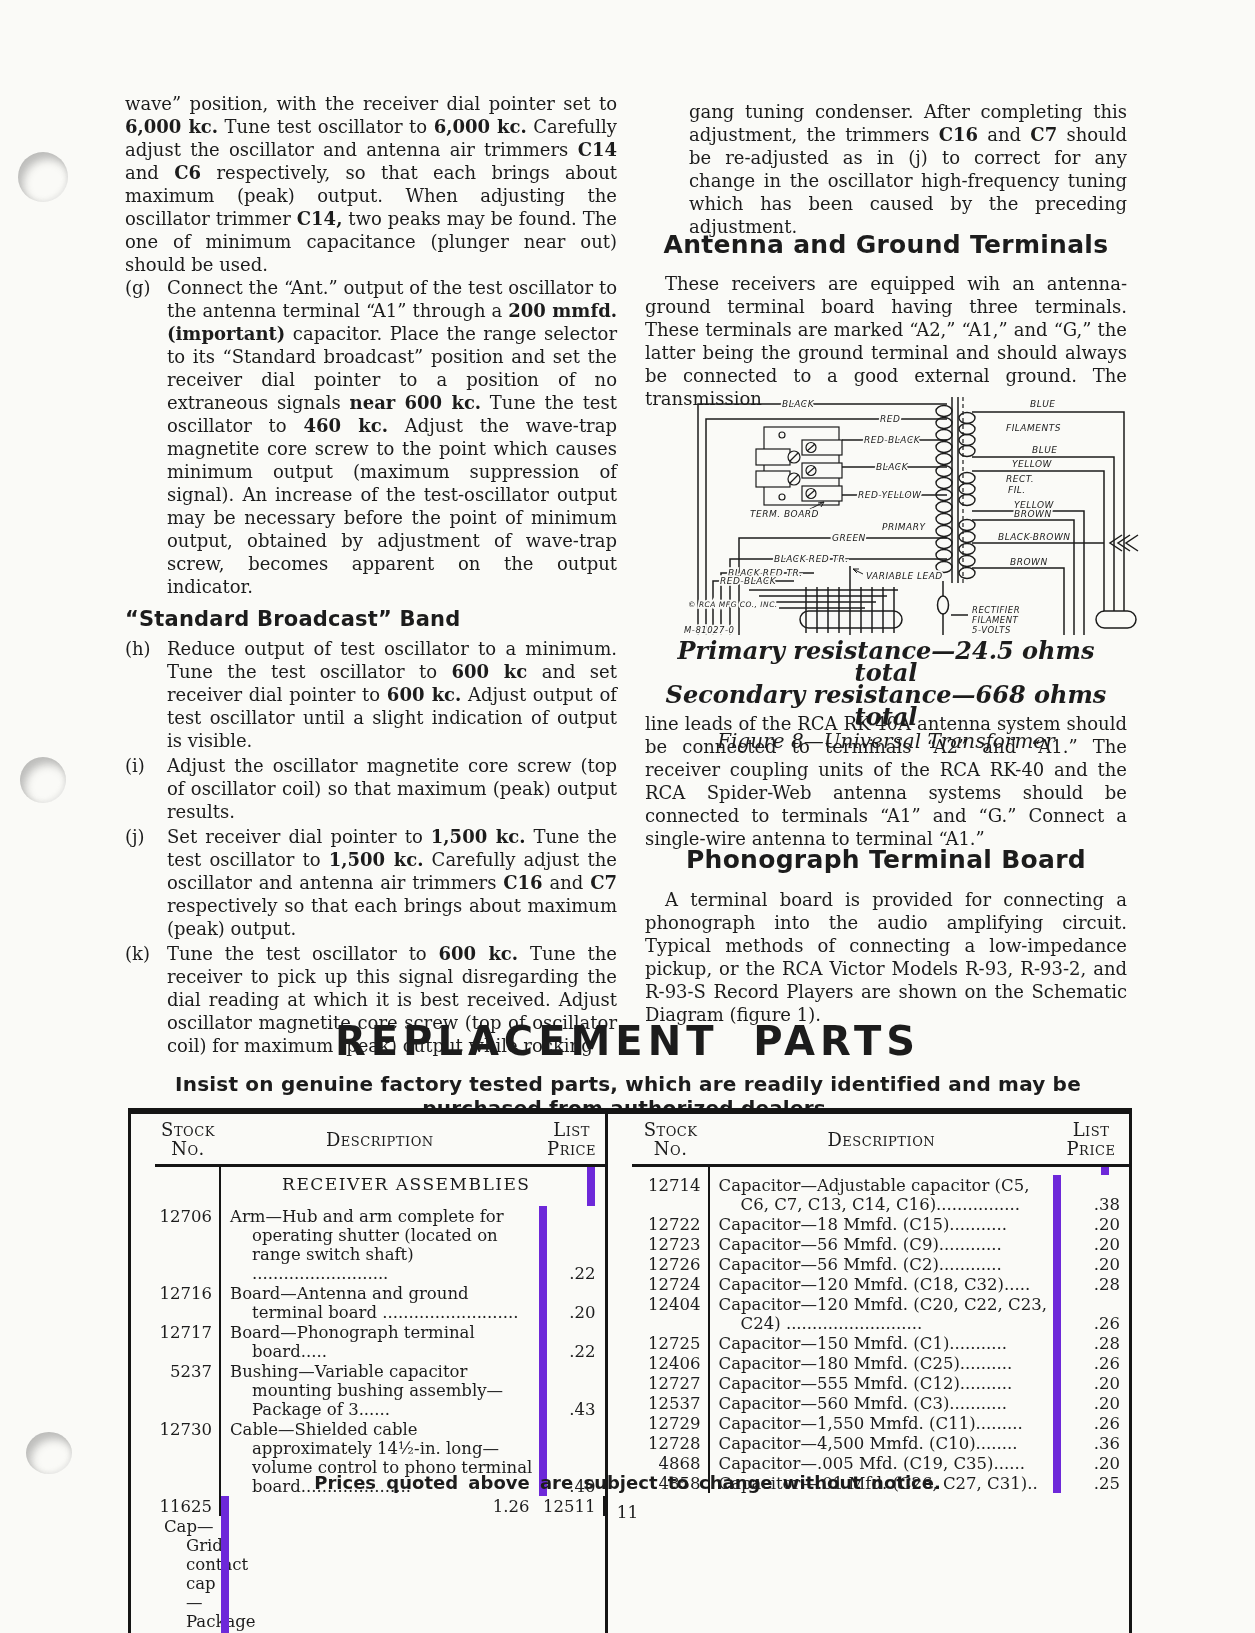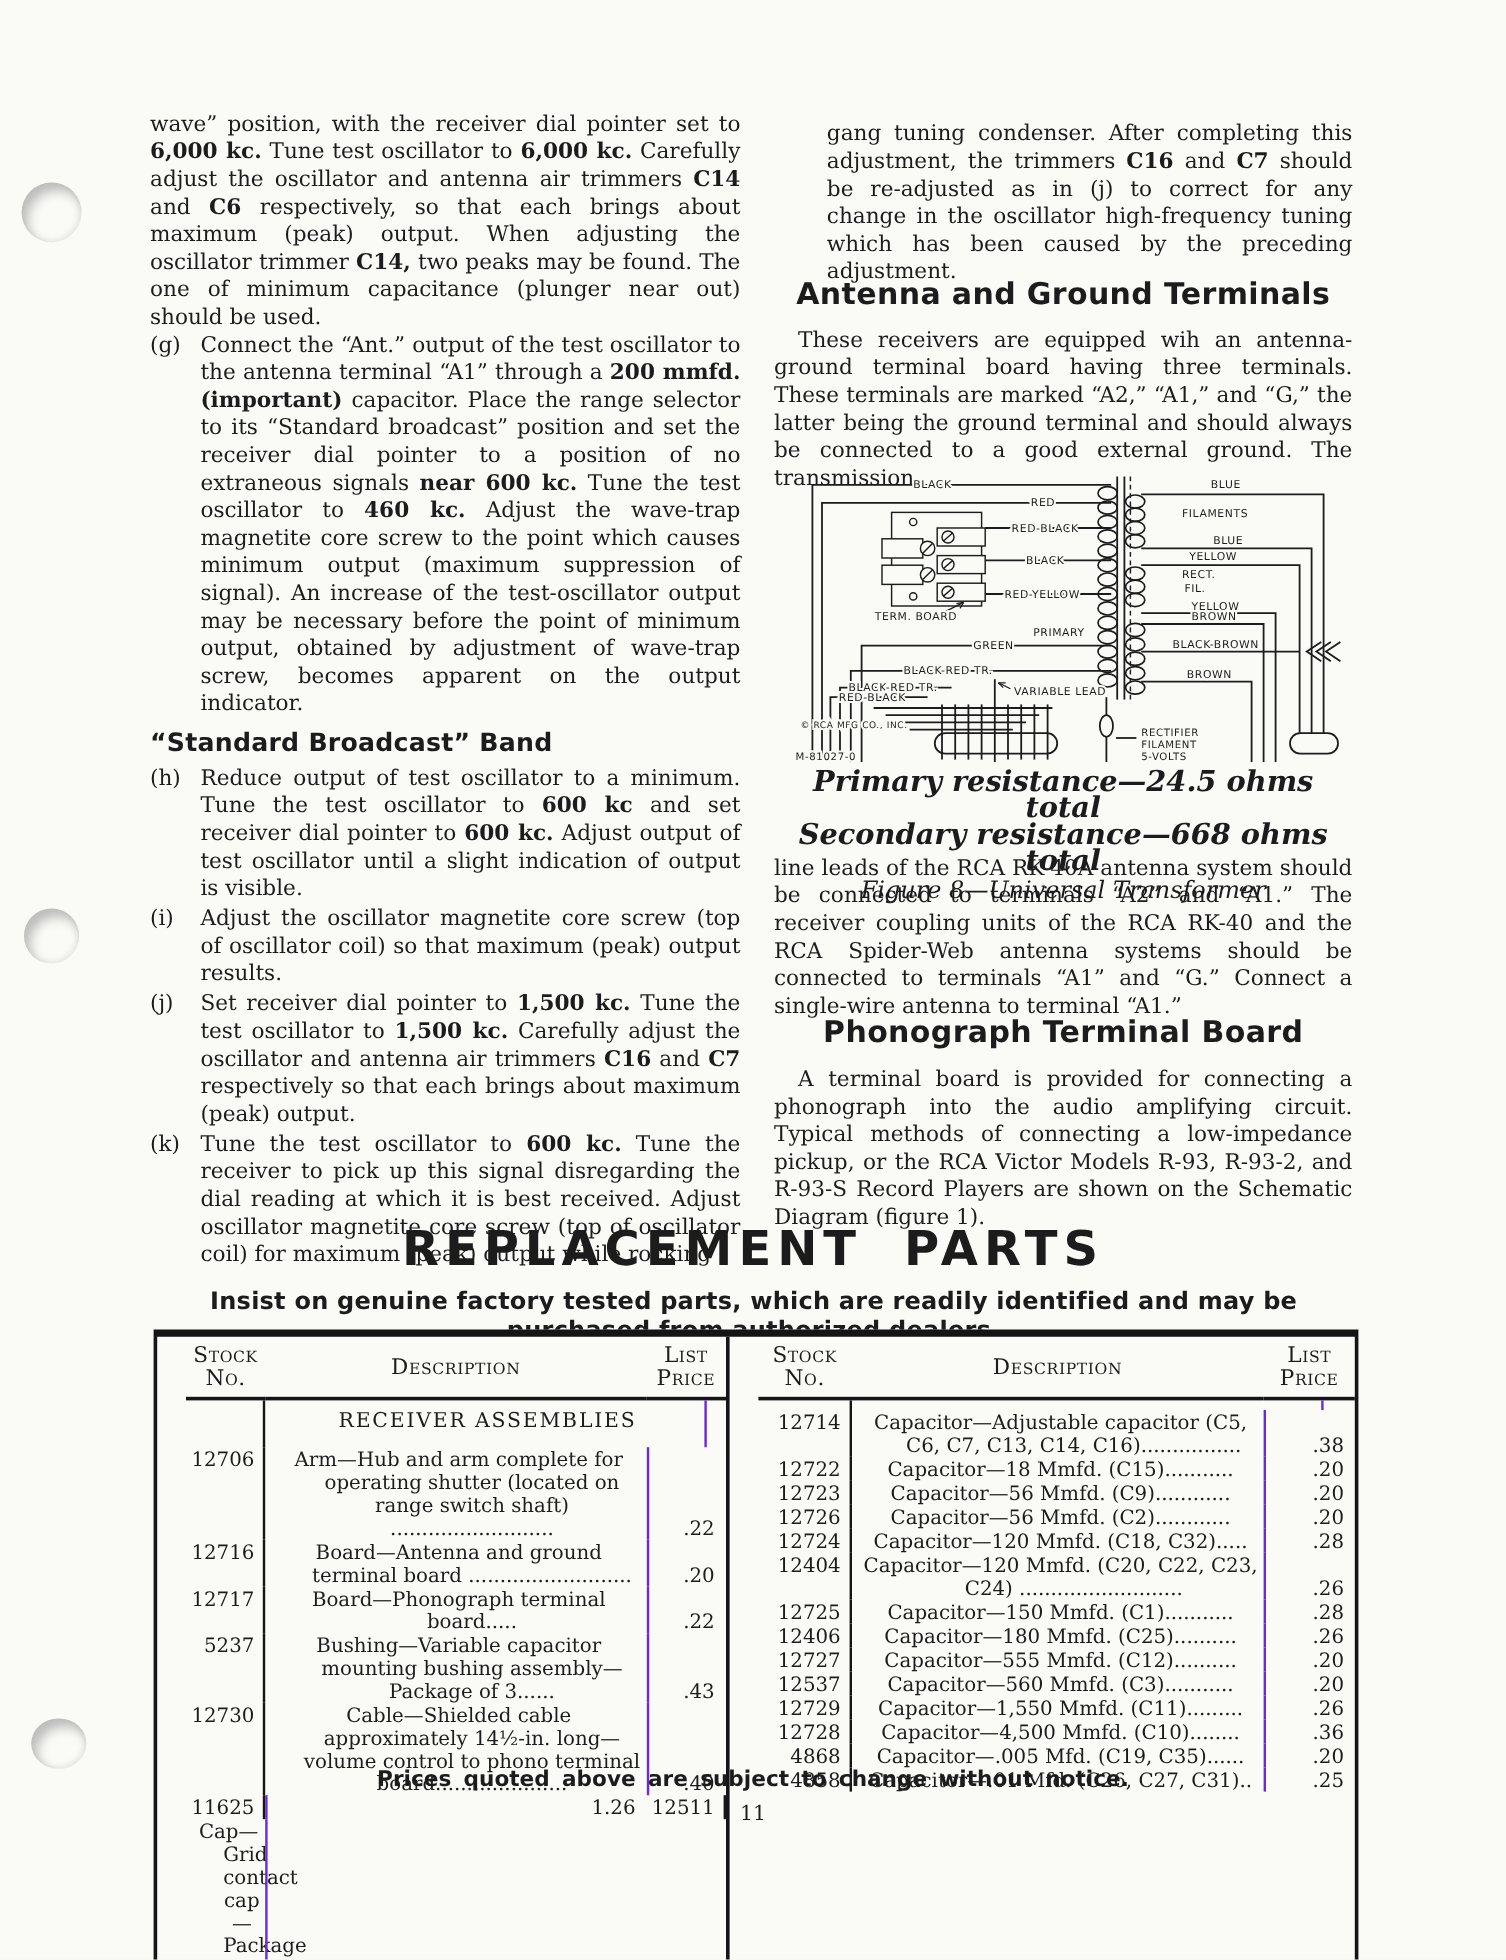--- a/index.html
+++ b/index.html
@@ -17,21 +17,21 @@
   .gothic { font-family:"DejaVu Sans", sans-serif; font-weight:bold; }
   .subhead { font-size:21px; margin:10px 0 6px 0; letter-spacing:.2px; }
   .centerhead { text-align:center; font-size:25px; letter-spacing:.3px; }
   .li { position:relative; padding-left:42px; margin-bottom:2px; }
   .li .lbl { position:absolute; left:0; top:0; }
   .indent1 { text-indent:20px; }
   .cont { margin-left:44px; }
   strong { font-weight:bold; }
 
   
-  .fig { position:absolute; left:633px; top:383px; width:492px; height:252px; }
+  .fig { position:absolute; left:654px; top:383px; width:492px; height:252px;font-style:italic; }
   .fig svg text { font-family:"DejaVu Sans", sans-serif; fill:var(--ink);
                   paint-order:stroke; stroke:var(--paper); stroke-width:3.5px; }
   .figcaps { position:absolute; left:645px; top:640px; width:482px; text-align:center; }
   .figcaps .r { font-weight:bold; font-size:24px; line-height:22px;font-style:italic; }
   .figcaps .f { font-style:italic; font-size:20px; line-height:26px; }
 
   
   .parts-title { position:absolute; left:0; top:1018px; width:100%; text-align:center;
                  font-size:40px; letter-spacing:5px; word-spacing:16px; }
   .parts-sub { position:absolute; left:122px; top:1072px; width:1012px; text-align:center;
@@ -41,22 +41,22 @@
             display:flex; background:var(--paper); }
   .half { display:grid; align-content:start;padding-left:24px; }
   .half.left  { width:478px; border-right:3px solid #151515; grid-template-columns:66px 1fr 66px; }
   .half.right { width:523px; grid-template-columns:78px 1fr 76px; }
   .hc { font-variant:small-caps; font-size:18px; line-height:19px; text-align:center;
         display:flex; align-items:center; justify-content:center;
         border-bottom:3px solid #151515; padding:6px 2px; letter-spacing:.5px; }
   .cell { font-size:16.5px; line-height:19px; padding-top:1px; }
   .cell.stock { text-align:right; padding-right:7px; border-right:2px solid #151515; }
   .cell.desc  { padding-left:9px; padding-right:4px; }
-  .cell.desc .hang { padding-left:22px; text-indent:-22px; display:block;text-align:center; }
-  .cell.price { border-left:2px solid #6d28d9; display:flex; align-items:flex-end;
+  .cell.desc .hang { padding-left:22px; text-indent:-22px; display:block; }
+  .cell.price { border-left:8px solid #6d28d9; display:flex; align-items:flex-end;
                 justify-content:flex-end; padding-right:9px; }
   .cell.pad { padding-top:8px;margin-left:48px; }
   .sect { text-align:center; letter-spacing:1.5px; font-size:17px; padding:8px 0 12px 0; }
 
   .foot-note { position:absolute; left:0; top:1472px; width:100%; text-align:center;
                font-size:18px; word-spacing:4px; }
   .pageno { position:absolute; left:0; top:1502px; width:100%; text-align:center; font-size:17px; }
 </style>
 </head>
 <body>

